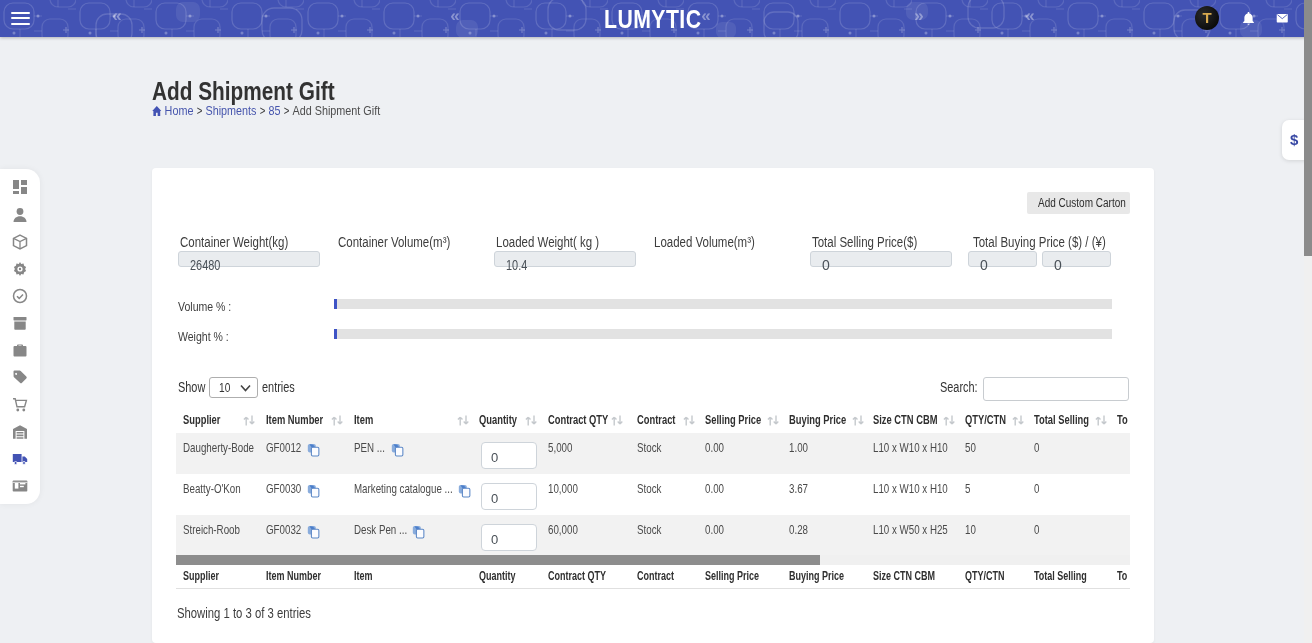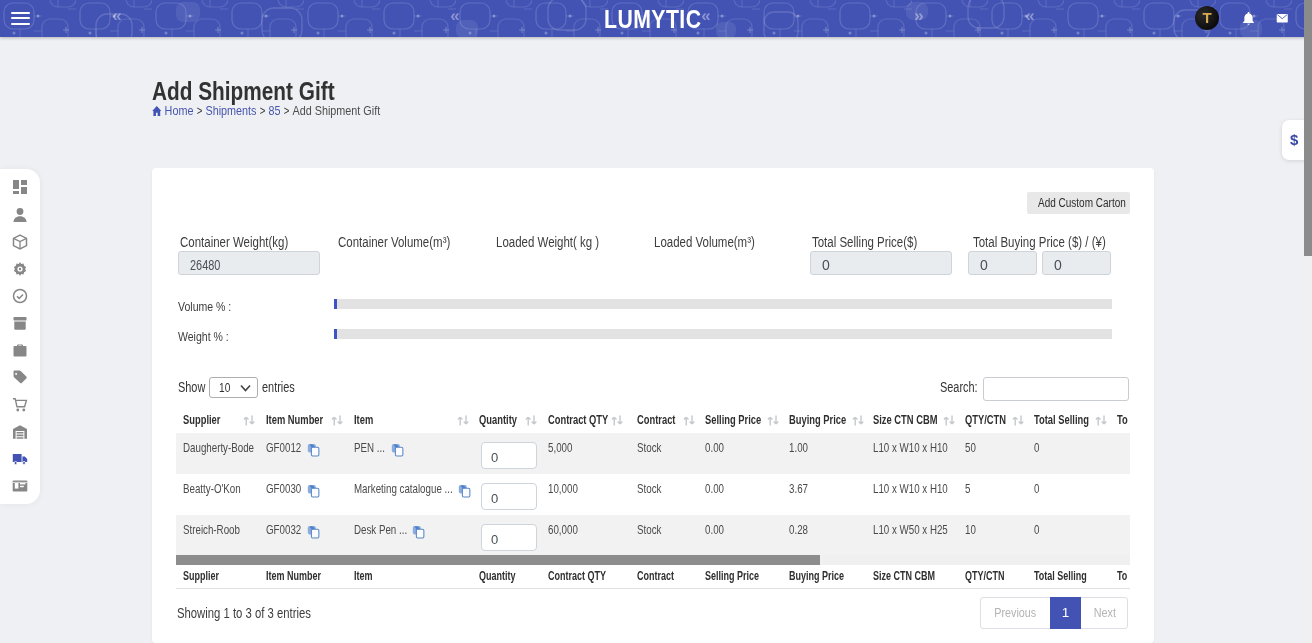--- a/index.html
+++ b/index.html
@@ -32,21 +32,21 @@
 
 #dtab { position:absolute; left:1282px; top:120px; width:26px; height:40px; background:#fff; border-radius:7px 0 0 7px; box-shadow:0 1px 4px rgba(0,0,0,.12); z-index:30; color:#3747a4; font-weight:bold; font-size:15px; line-height:40px; text-align:left; padding-left:8px; }
 
 
 #card { position:absolute; left:152px; top:168px; width:1002px; height:475px; background:#fff; border-radius:4px; box-shadow:0 1px 3px rgba(0,0,0,.05); z-index:5; }
 #card .in { position:absolute; }
 
 .btn-acc { position:absolute; left:875px; top:24px; width:103px; height:22px; background:#e8e8e8; border-radius:2px; font-size:12.5px; color:#2e2e2e; text-align:center; line-height:22px; white-space:nowrap; }
 
 .flabel { position:absolute; font-size:14px; color:#3d3d3d; top:66px; white-space:nowrap; transform:scaleX(0.82); transform-origin:0 50%; }
-.finput { position:absolute; top:83px; height:24px; background:#e9ecef; border:1px solid #ced4da; border-radius:3px; font-size:14px; color:#495057; line-height:26px; padding-left:11px; }
+.finput { position:absolute; top:83px; height:16px; background:#e9ecef; border:1px solid #ced4da; border-radius:3px; font-size:14px; color:#495057; line-height:26px; padding-left:11px; }
 
 .plabel { position:absolute; left:26px; font-size:13.5px; color:#3d3d3d; transform:scaleX(0.78); transform-origin:0 50%; white-space:nowrap; }
 .pbar { position:absolute; left:182px; width:778px; height:10px; background:#e2e2e2; }
 .pfill { width:3px; height:10px; background:#3d53c5; }
 
 .sel { position:absolute; left:57px; top:209px; width:49px; height:21px; border:1px solid #aeaeae; border-radius:3px; background:#fff; font-size:13px; color:#333; padding-left:9px; line-height:19px; }
 .searchbox { position:absolute; left:831px; top:209px; width:146px; height:24px; border:1px solid #c8ccd0; border-radius:3px; background:#fff; }
 
 .txt { position:absolute; white-space:nowrap; }
 .cx { transform:scaleX(0.78); transform-origin:0 50%; }
@@ -183,20 +183,21 @@
   <div class="btn-acc"><span class="cxc">Add Custom Carton</span></div>
 
   <div class="flabel" style="left:28px">Container Weight(kg)</div>
   <div class="flabel" style="left:186px">Container Volume(m³)</div>
   <div class="flabel" style="left:344px">Loaded Weight( kg )</div>
   <div class="flabel" style="left:502px">Loaded Volume(m³)</div>
   <div class="flabel" style="left:660px">Total Selling Price($)</div>
   <div class="flabel" style="left:821px">Total Buying Price ($) / (¥)</div>
 
   <div class="finput" style="left:26px;width:142px"><span class="cxs">26480</span></div>
+  <div class="finput" style="left:342px;width:142px"><span class="cxs">10.4</span></div>
   <div class="finput" style="left:658px;width:142px">0</div>
   <div class="finput" style="left:816px;width:69px">0</div>
   <div class="finput" style="left:890px;width:69px">0</div>
 
   <div class="plabel" style="top:131px">Volume % :</div>
   <div class="pbar" style="top:131px">
       <div class="pfill"></div>
     </div>
   <div class="plabel" style="top:161px">Weight % :</div>
   <div class="pbar" style="top:161px">
@@ -354,21 +355,16 @@
       <div class="txt cx" style="left:637px;top:401px;font-size:12.5px;font-weight:bold;color:#2f2f2f;transform:scaleX(0.72)">Buying Price</div>
       <div class="txt cx" style="left:721px;top:401px;font-size:12.5px;font-weight:bold;color:#2f2f2f;transform:scaleX(0.72)">Size CTN CBM</div>
       <div class="txt cx" style="left:813px;top:401px;font-size:12.5px;font-weight:bold;color:#2f2f2f;transform:scaleX(0.72)">QTY/CTN</div>
       <div class="txt cx" style="left:882px;top:401px;font-size:12.5px;font-weight:bold;color:#2f2f2f;transform:scaleX(0.72)">Total Selling</div>
       <div class="txt cx" style="left:965px;top:401px;font-size:12.5px;font-weight:bold;color:#2f2f2f;transform:scaleX(0.72)">To</div>
     </div>
   <div class="in" style="left:24px;top:420px;width:954px;height:1px;background:#e0e0e0"></div>
 
   <div class="txt cx" style="left:25px;top:437px;font-size:14.5px;color:#3d3d3d">Showing 1 to 3 of 3 entries</div>
 
-  <div id="pgn">
-      <div class="prev"><span class="cxc">Previous</span></div>
-      <div class="one">1</div>
-      <div class="next"><span class="cxc">Next</span></div>
-    </div>
 </div>
 
 <div id="vtrack"></div>
 <div id="vthumb"></div>
 
 </body></html>

